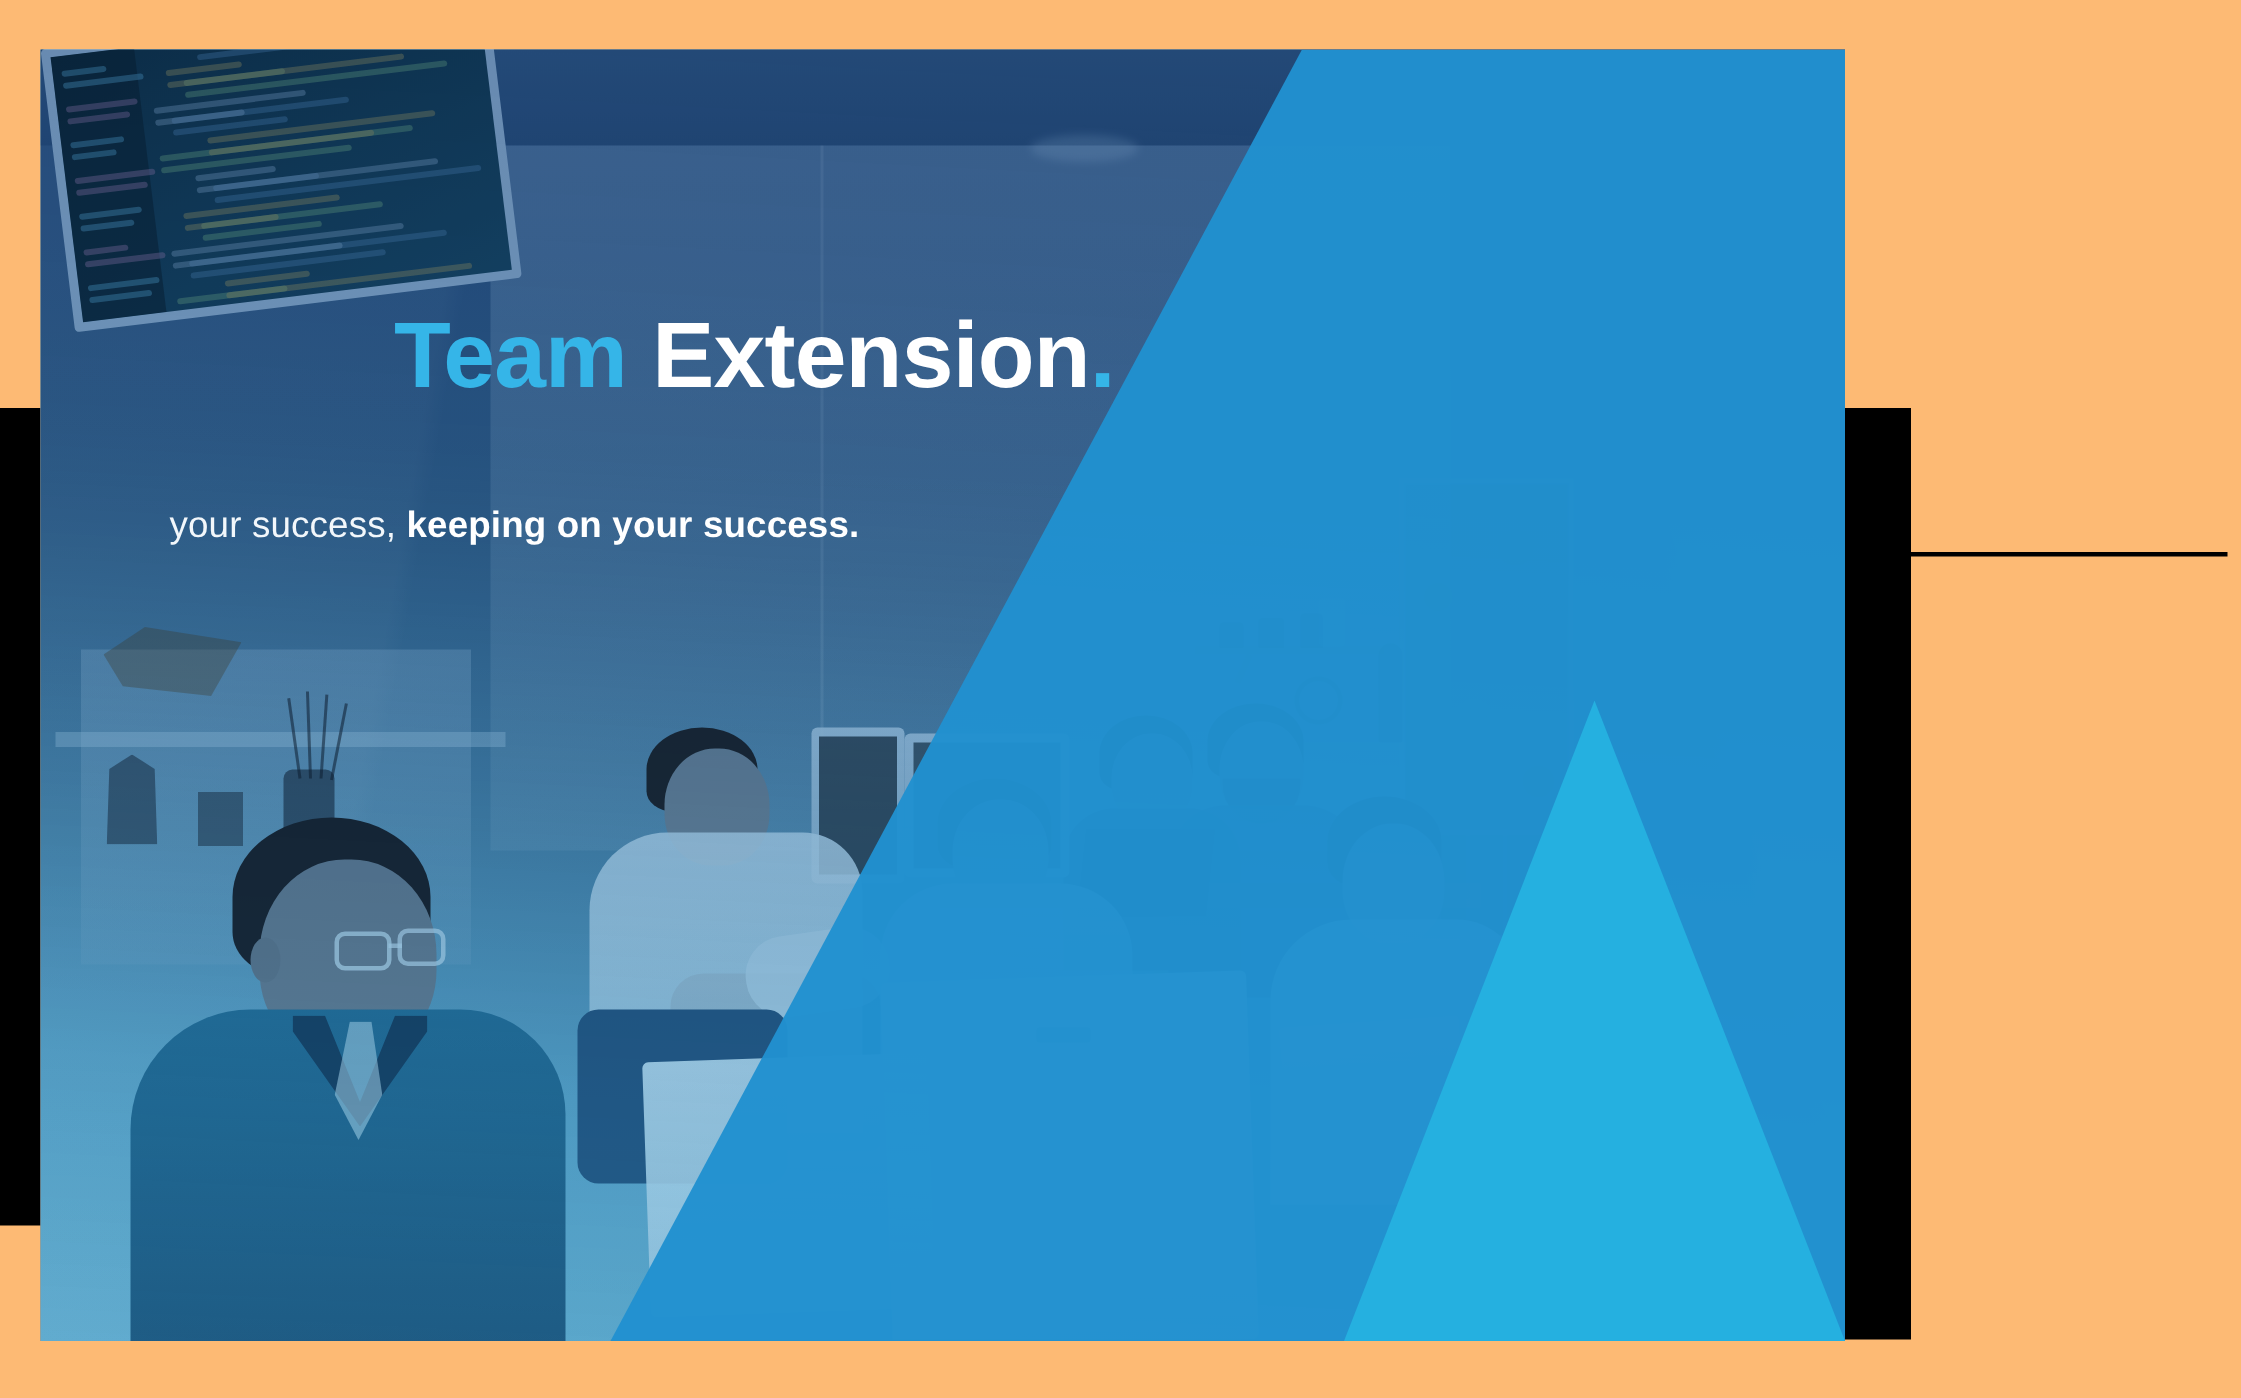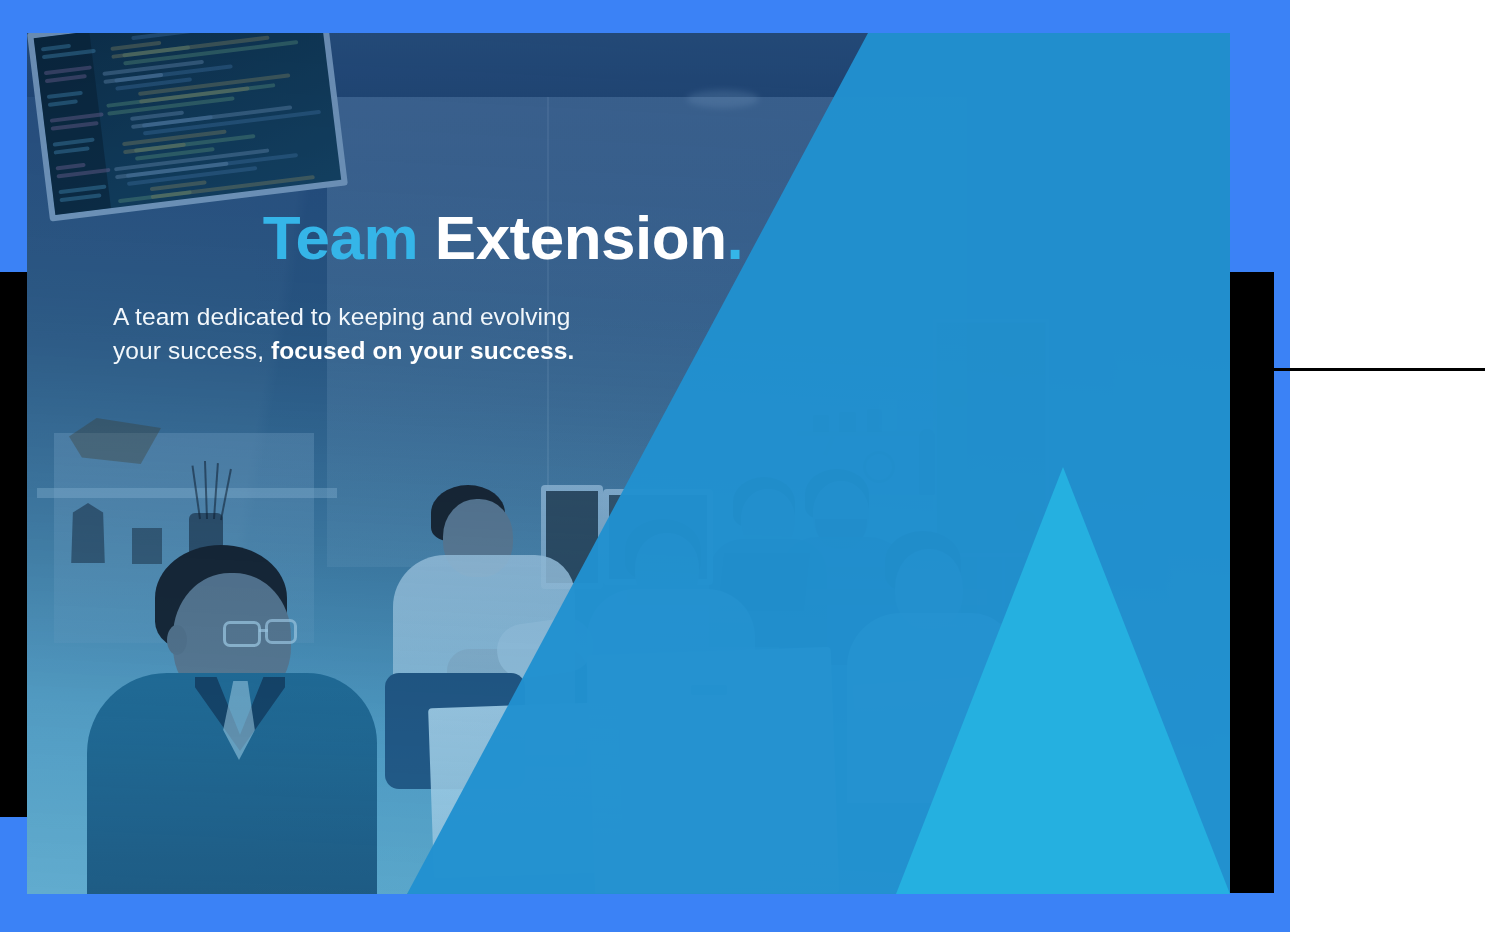--- a/index.html
+++ b/index.html
@@ -5,22 +5,22 @@
 <style>
   * { margin:0; padding:0; box-sizing:border-box; }
   html, body {
     width:1494px; height:932px;
     background:#ffffff;
     font-family:"Liberation Sans", sans-serif;
     overflow:hidden;
   }
   #stage {
     position:relative;
-    width:1290px; height:932px;
-    background:#3b82f6;
+    width:1494px; height:932px;
+    background:#fdba74;
   }
 
   
   .shadow-block {
     position:absolute;
     background:#000000;
   }
   #shadow-left  { left:0px;    top:272px; width:27px;  height:545px; }
   #shadow-right { left:1230px; top:272px; width:44px;  height:621px; }
   #shadow-rule  { left:1274px; top:368px; width:211px; height:3px;   }
@@ -543,17 +543,17 @@
 
       <div id="photo-tint"></div>
     </div>
 
     <div id="shape-dark-triangle"></div>
     <div id="shape-cyan-chevron"></div>
 
     <div id="text-block">
       <h1 id="headline"><span class="hl-accent">Team</span><span> </span><span class="hl-main">Extension</span><span class="hl-dot">.</span></h1>
 
-      <p id="subhead"><span>A team dedicated to keeping and evolving</span><br><span>your success, </span><span class="sub-strong">focused on your success.</span></p>
+      <p id="subhead"><br><span>your success, </span><span class="sub-strong">keeping on your success.</span></p>
     </div>
 
   </div>
 </div>
 
 </body></html>

